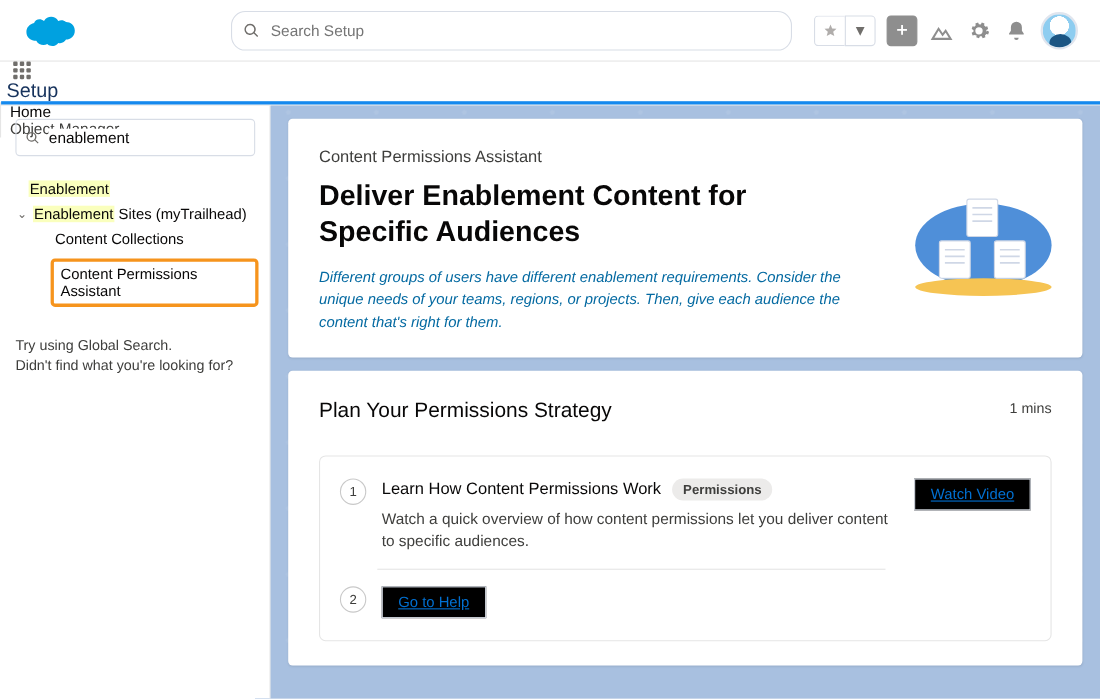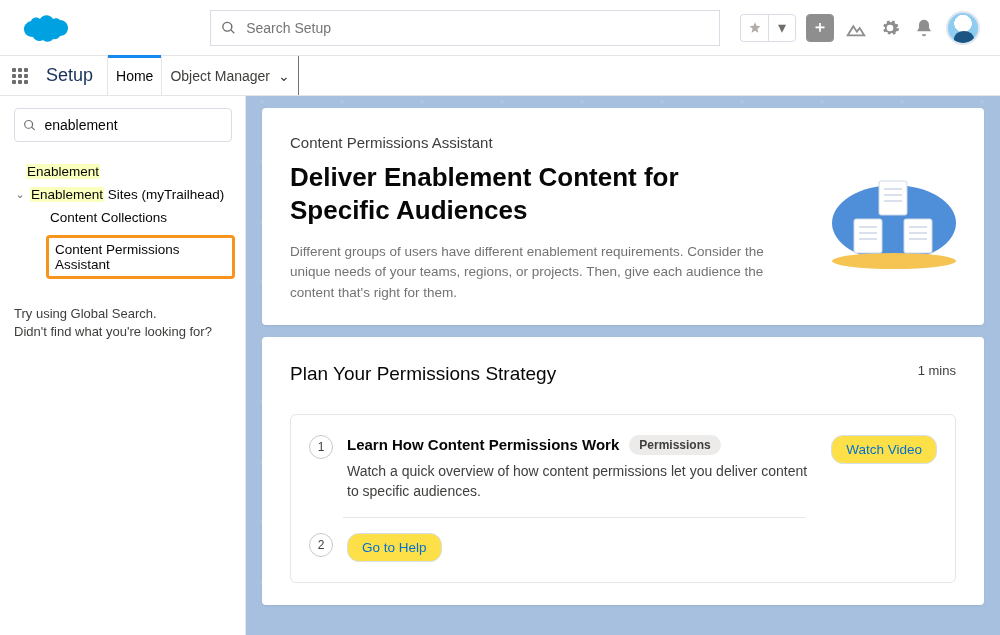--- a/index.html
+++ b/index.html
@@ -1,32 +1,32 @@
 <!DOCTYPE html>
 <html><head>
 <meta charset="utf-8">
 <style>
   * { box-sizing: border-box; margin: 0; padding: 0; font-family: -apple-system, BlinkMacSystemFont, "Segoe UI", Arial, sans-serif; }
   body { width: 1000px; height: 635px; background: #fff; overflow: hidden; }
   
   .top-header { height: 56px; display: flex; align-items: center; padding: 0 20px; border-bottom: 1px solid #e5e5e5; }
   .cloud-logo { width: 50px; height: 34px; margin-right: 140px; }
-  .global-search { flex: 0 0 510px; height: 36px; border: 1px solid #d8dde6; border-radius: 0; display: flex; align-items: center; padding: 0 10px; color: #706e6b; background:#fff; }
+  .global-search { flex: 0 0 510px; height: 36px; border: 1px solid #d8dde6; border-radius: 13px; display: flex; align-items: center; padding: 0 10px; color: #706e6b; background:#fff; }
   .global-search svg { width: 16px; height: 16px; margin-right: 10px; fill:#706e6b; }
   .global-search input { border: none; outline: none; font-size: 14px; width: 100%; color:#706e6b; background:transparent; }
   .header-icons { margin-left: auto; display: flex; align-items: center; gap: 10px; }
   .hdr-btn { width: 28px; height: 28px; border: 1px solid #d8dde6; border-radius: 4px; display:flex; align-items:center; justify-content:center; color:#706e6b; background:#fff;}
   .hdr-btn.nb { border:none; background:transparent; width:24px; height:24px;}
   .hdr-split { display:flex; }
   .hdr-split .hdr-btn:first-child { border-radius:4px 0 0 4px; border-right:none;}
   .hdr-split .hdr-btn:last-child { border-radius:0 4px 4px 0;}
   .avatar { width:34px; height:34px; border-radius:50%; background: radial-gradient(circle at 50% 35%, #fff 0 35%, #8ecdf0 36% 100%); border:2px solid #e0e5ee; position:relative; overflow:hidden;}
   .avatar::after{content:"";position:absolute;bottom:-4px;left:6px;width:20px;height:16px;background:#1b5583;border-radius:50% 50% 0 0;}
   
-  .sec-nav { height: 40px; display:flex; align-items:stretch; border-bottom: 1px solid #e5e5e5; }
+  .sec-nav { height: 40px; display:flex; align-items:stretch; border-bottom: 1px solid #e5e5e5; flex-direction: column; }
   .waffle { width:40px; display:flex; align-items:center; justify-content:center; }
   .waffle-grid { display:grid; grid-template-columns:repeat(3,4px); grid-template-rows:repeat(3,4px); gap:2px;}
   .waffle-grid span{background:#706e6b; width:4px; height:4px; border-radius:1px;}
   .setup-label { display:flex; align-items:center; font-size:18px; font-weight:400; padding:0 14px 0 6px; color:#16325c;}
   .tab { display:flex; align-items:center; padding:0 8px; font-size:14px; color:#3e3e3c; border-left:1px solid #e5e5e5; position:relative;}
   .tab.active { color:#080707; }
   .tab.active::before { content:""; position:absolute; top:-1px; left:0; right:0; height:3px; background:#1589ee;}
   .tab .chev { margin-left:8px; }
   .tab:last-child { border-right:1px solid #737373;align-items:center;}
   
@@ -46,37 +46,37 @@
   .sidebar-foot { font-size:13px; color:#3e3e3c; margin-top:22px; line-height:1.4;}
   
   .main { flex:1; background:#b0c4de; position:relative; overflow:auto; }
   .main::before{content:"";position:absolute;inset:0;background:
     radial-gradient(circle at 20% 10%, rgba(255,255,255,.08) 0 2px, transparent 2px) 0 0/80px 60px,
     #a8c0e0;}
   .card { background:#fff; border-radius:4px; margin:12px 16px; padding:26px 28px 22px; position:relative; box-shadow:0 1px 2px rgba(0,0,0,.08);}
   .card.hero { padding-right: 200px; }
   .eyebrow{font-size:15px;color:#3e3e3c;margin-bottom:10px;}
   .hero-title{font-size:26px;font-weight:600;color:#080707;line-height:1.25;margin-bottom:16px;}
-  .hero-desc{font-size:13.5px;color:#737373;line-height:1.5;max-width:520px;}
+  .hero-desc{font-size:13.5px;color:#0369a1;line-height:1.5;max-width:520px;font-style:italic;}
   .hero-illus{position:absolute;right:20px;top:55px;width:140px;height:110px;}
   .section-head{display:flex;align-items:flex-start;justify-content:space-between;margin-bottom:29px;}
   .section-title{font-size:19px;font-weight:400;color:#080707;}
   .section-time{font-size:13px;color:#3e3e3c;}
   .step-list{border:1px solid #e5e5e5;border-radius:6px;padding:4px 0;}
   .step{display:flex;padding:16px 18px;gap:14px;align-items:flex-start;}
   .step + .step { position:relative; }
   .step + .step::before{content:"";position:absolute;top:0;left:52px;right:150px;height:1px;background:#e5e5e5;}
   .step-num{width:24px;height:24px;border:1px solid #c9c9c9;border-radius:50%;display:flex;align-items:center;justify-content:center;font-size:12px;color:#3e3e3c;flex-shrink:0;margin-top:0px;}
   .step-body{flex:1;}
   .step-title-row{display:flex;align-items:center;gap:10px;margin-bottom:6px;}
-  .step-title{font-size:15px;font-weight:700;color:#080707;}
+  .step-title{font-size:15px;font-weight:400;color:#080707;}
   .badge{background:#ecebea;color:#3e3e3c;font-size:12px;font-weight:600;padding:3px 10px;border-radius:12px;}
   .step-desc{font-size:14px;color:#3e3e3c;line-height:1.45;max-width:480px;}
   .step-action{align-self:flex-start;}
-  .btn{border:1px solid #d8dde6;background:#fde047;color:#0070d2;font-size:13.5px;padding:6px 14px;border-radius:12px;cursor:pointer;}
+  .btn{border:1px solid #d8dde6;background:#000000;color:#0070d2;font-size:13.5px;padding:6px 14px;border-radius:0;cursor:pointer;text-decoration:underline;}
 </style>
 </head>
 <body>
 
 <div class="top-header">
   <svg class="cloud-logo" viewBox="0 0 50 34">
     <path fill="#00A1E0" d="M20 8c3-5 10-5 13 0 2-1 5-1 7 1 4 0 8 3 8 8s-4 8-8 8c-1 2-4 4-7 3-2 3-7 4-10 1-3 2-8 1-10-3-5 0-9-3-9-8 0-4 3-7 7-8 1-3 5-5 9-2z"></path>
   </svg>
   <div class="global-search">
     <svg viewBox="0 0 24 24">

